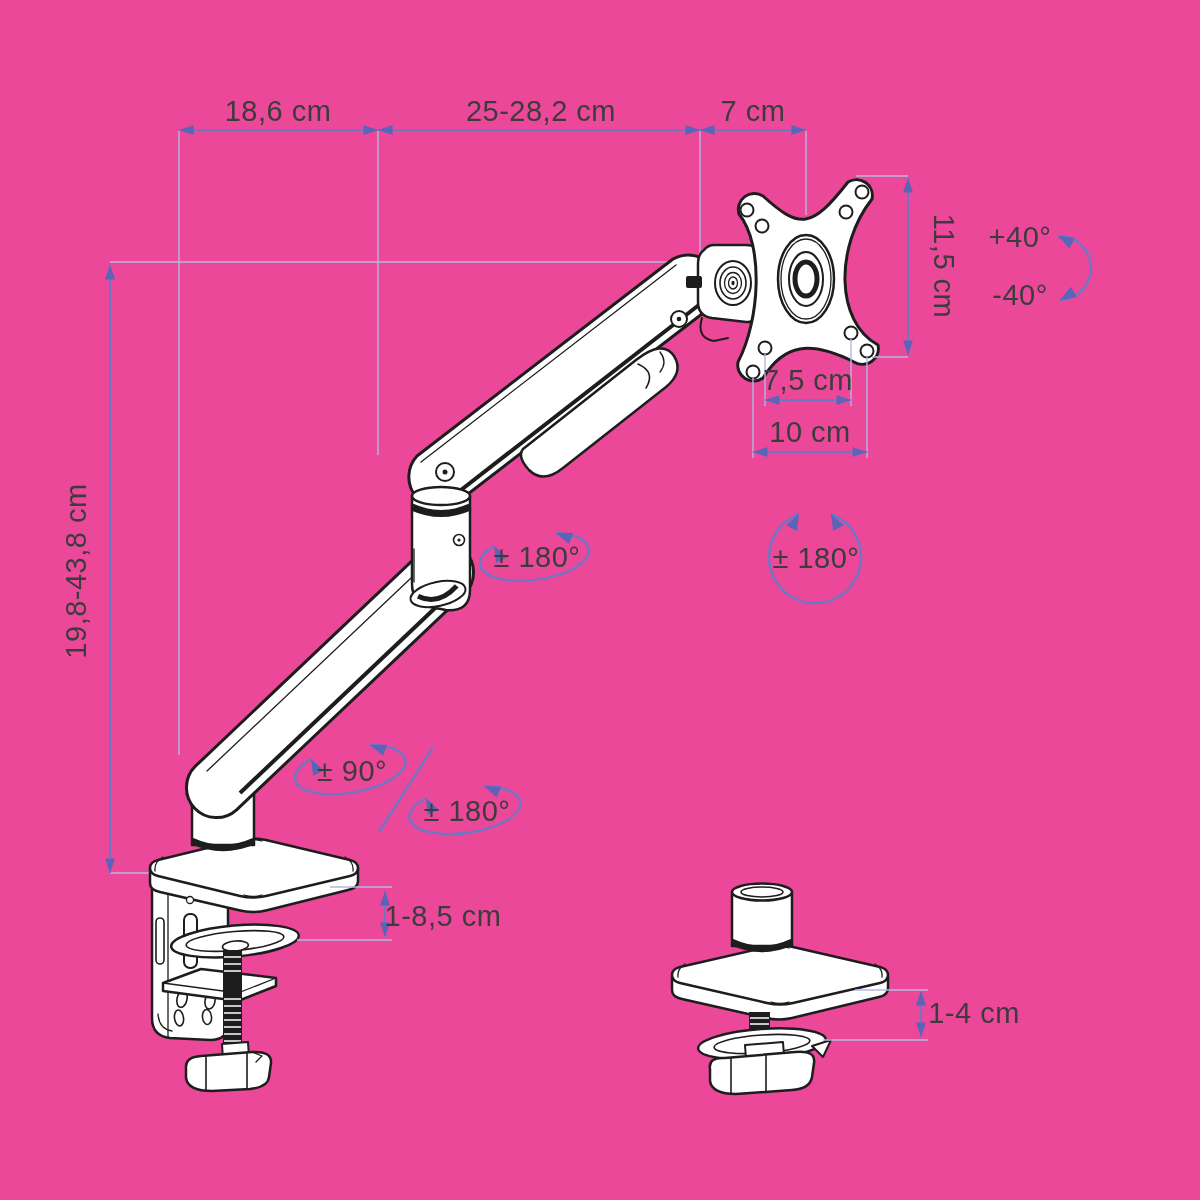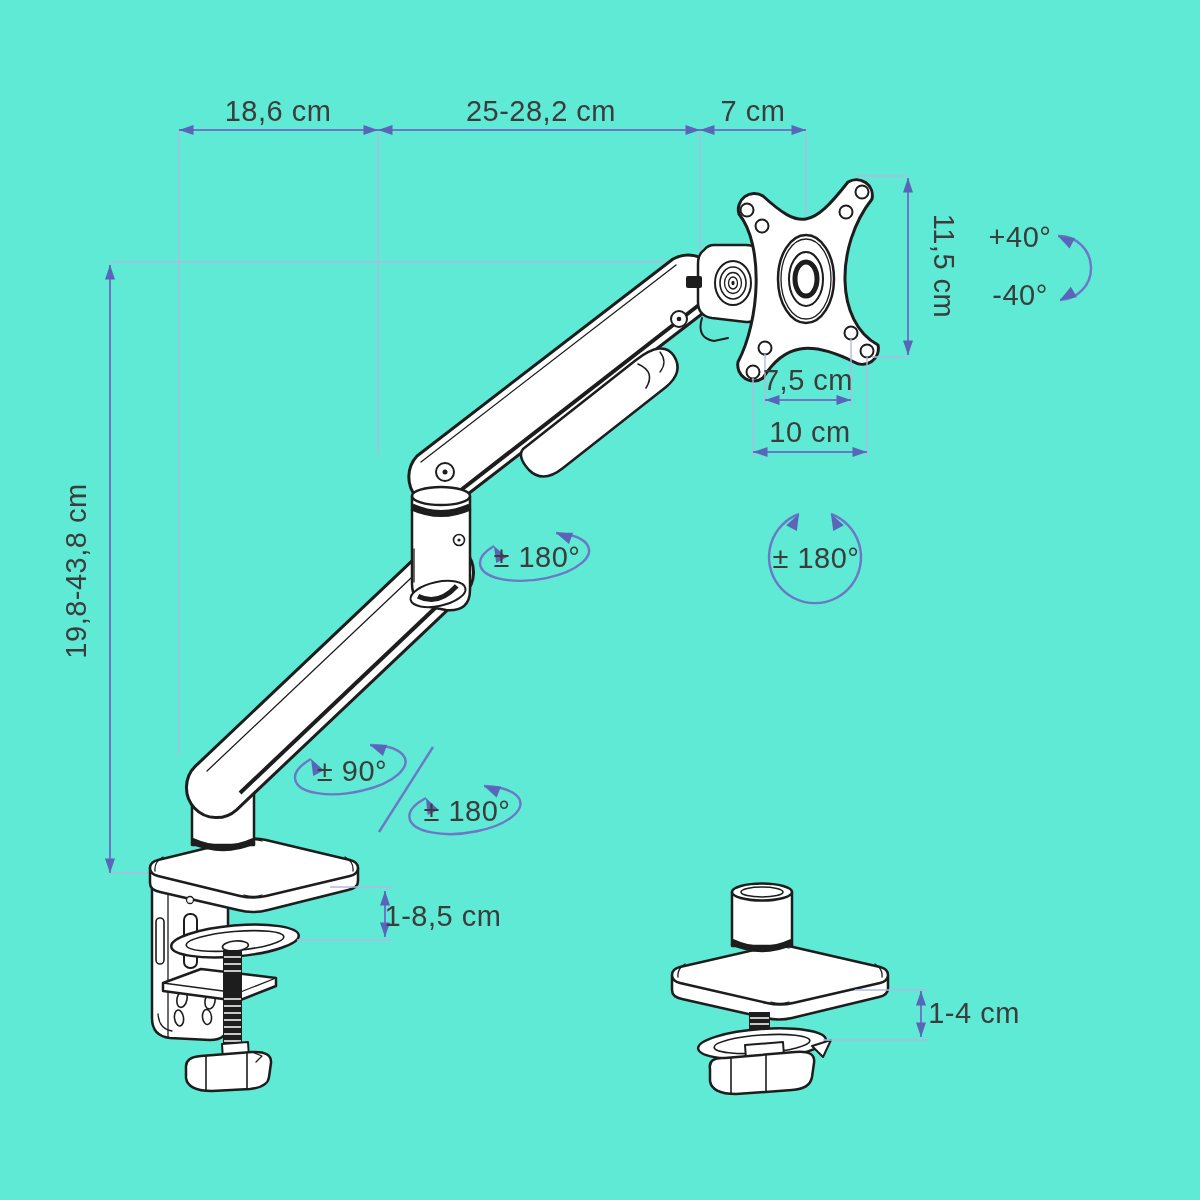--- a/index.html
+++ b/index.html
@@ -1,16 +1,16 @@
 <!DOCTYPE html>
 <html><head>
 <meta charset="utf-8">
 <style>
   html,body{margin:0;padding:0;background:#ffffff;}
-  .stage{position:relative;width:1200px;height:1200px;background:#5eead4;overflow:hidden;}
+  .stage{position:relative;width:1200px;height:1200px;background:#ec4899;overflow:hidden;}
   svg{position:absolute;left:0;top:0;}
   text{font-family:"Liberation Sans", sans-serif;font-size:29px;fill:#3c3c3c;letter-spacing:0.5px;}
   .lineart{stroke:#1d1d1d;fill:#ffffff;stroke-linecap:round;stroke-linejoin:round;}
   .w3{stroke-width:3;} .w25{stroke-width:2.5;} .w2{stroke-width:2;} .w16{stroke-width:1.6;} .w13{stroke-width:1.3;}
   .nf{fill:none;}
   .dark{fill:#1d1d1d;stroke:none;}
   .ext{stroke:#b3b9e2;stroke-width:1.4;fill:none;}
   .dim{stroke:#6d77c6;stroke-width:2;fill:none;}
   .rot{stroke:#6d77c6;stroke-width:2.4;fill:none;}
   .ahead{fill:#5a64b8;stroke:none;}

